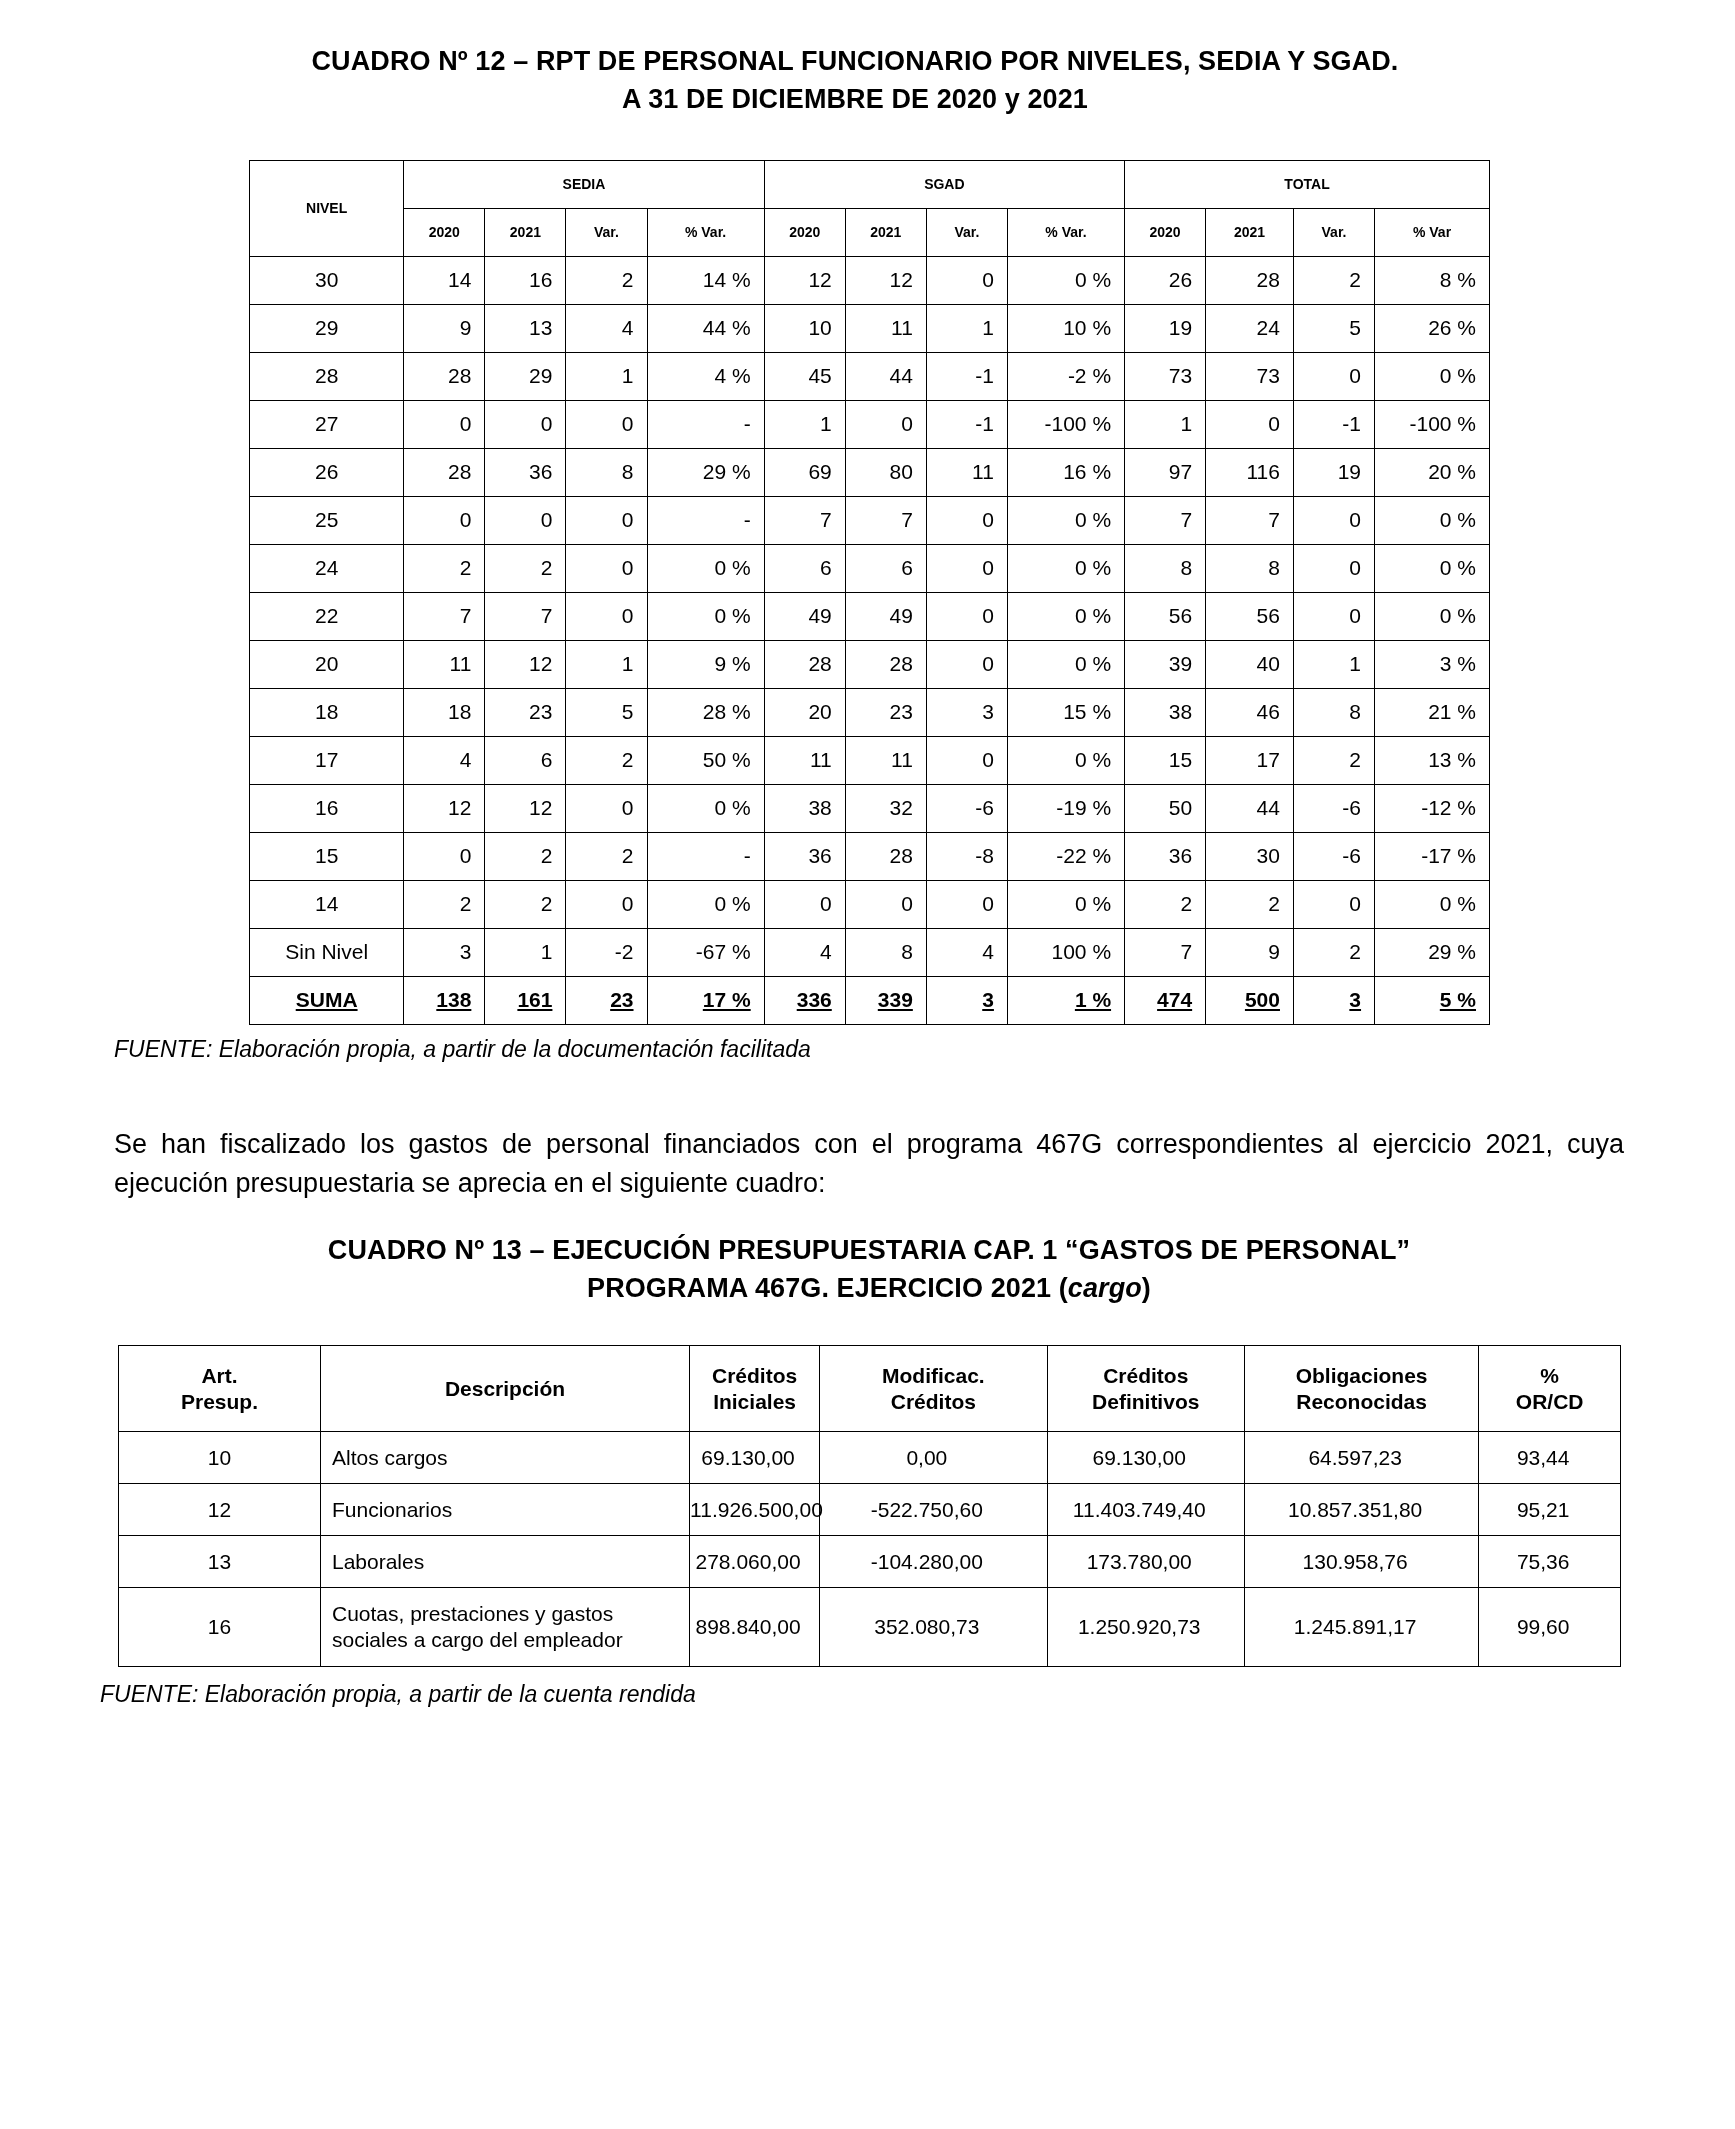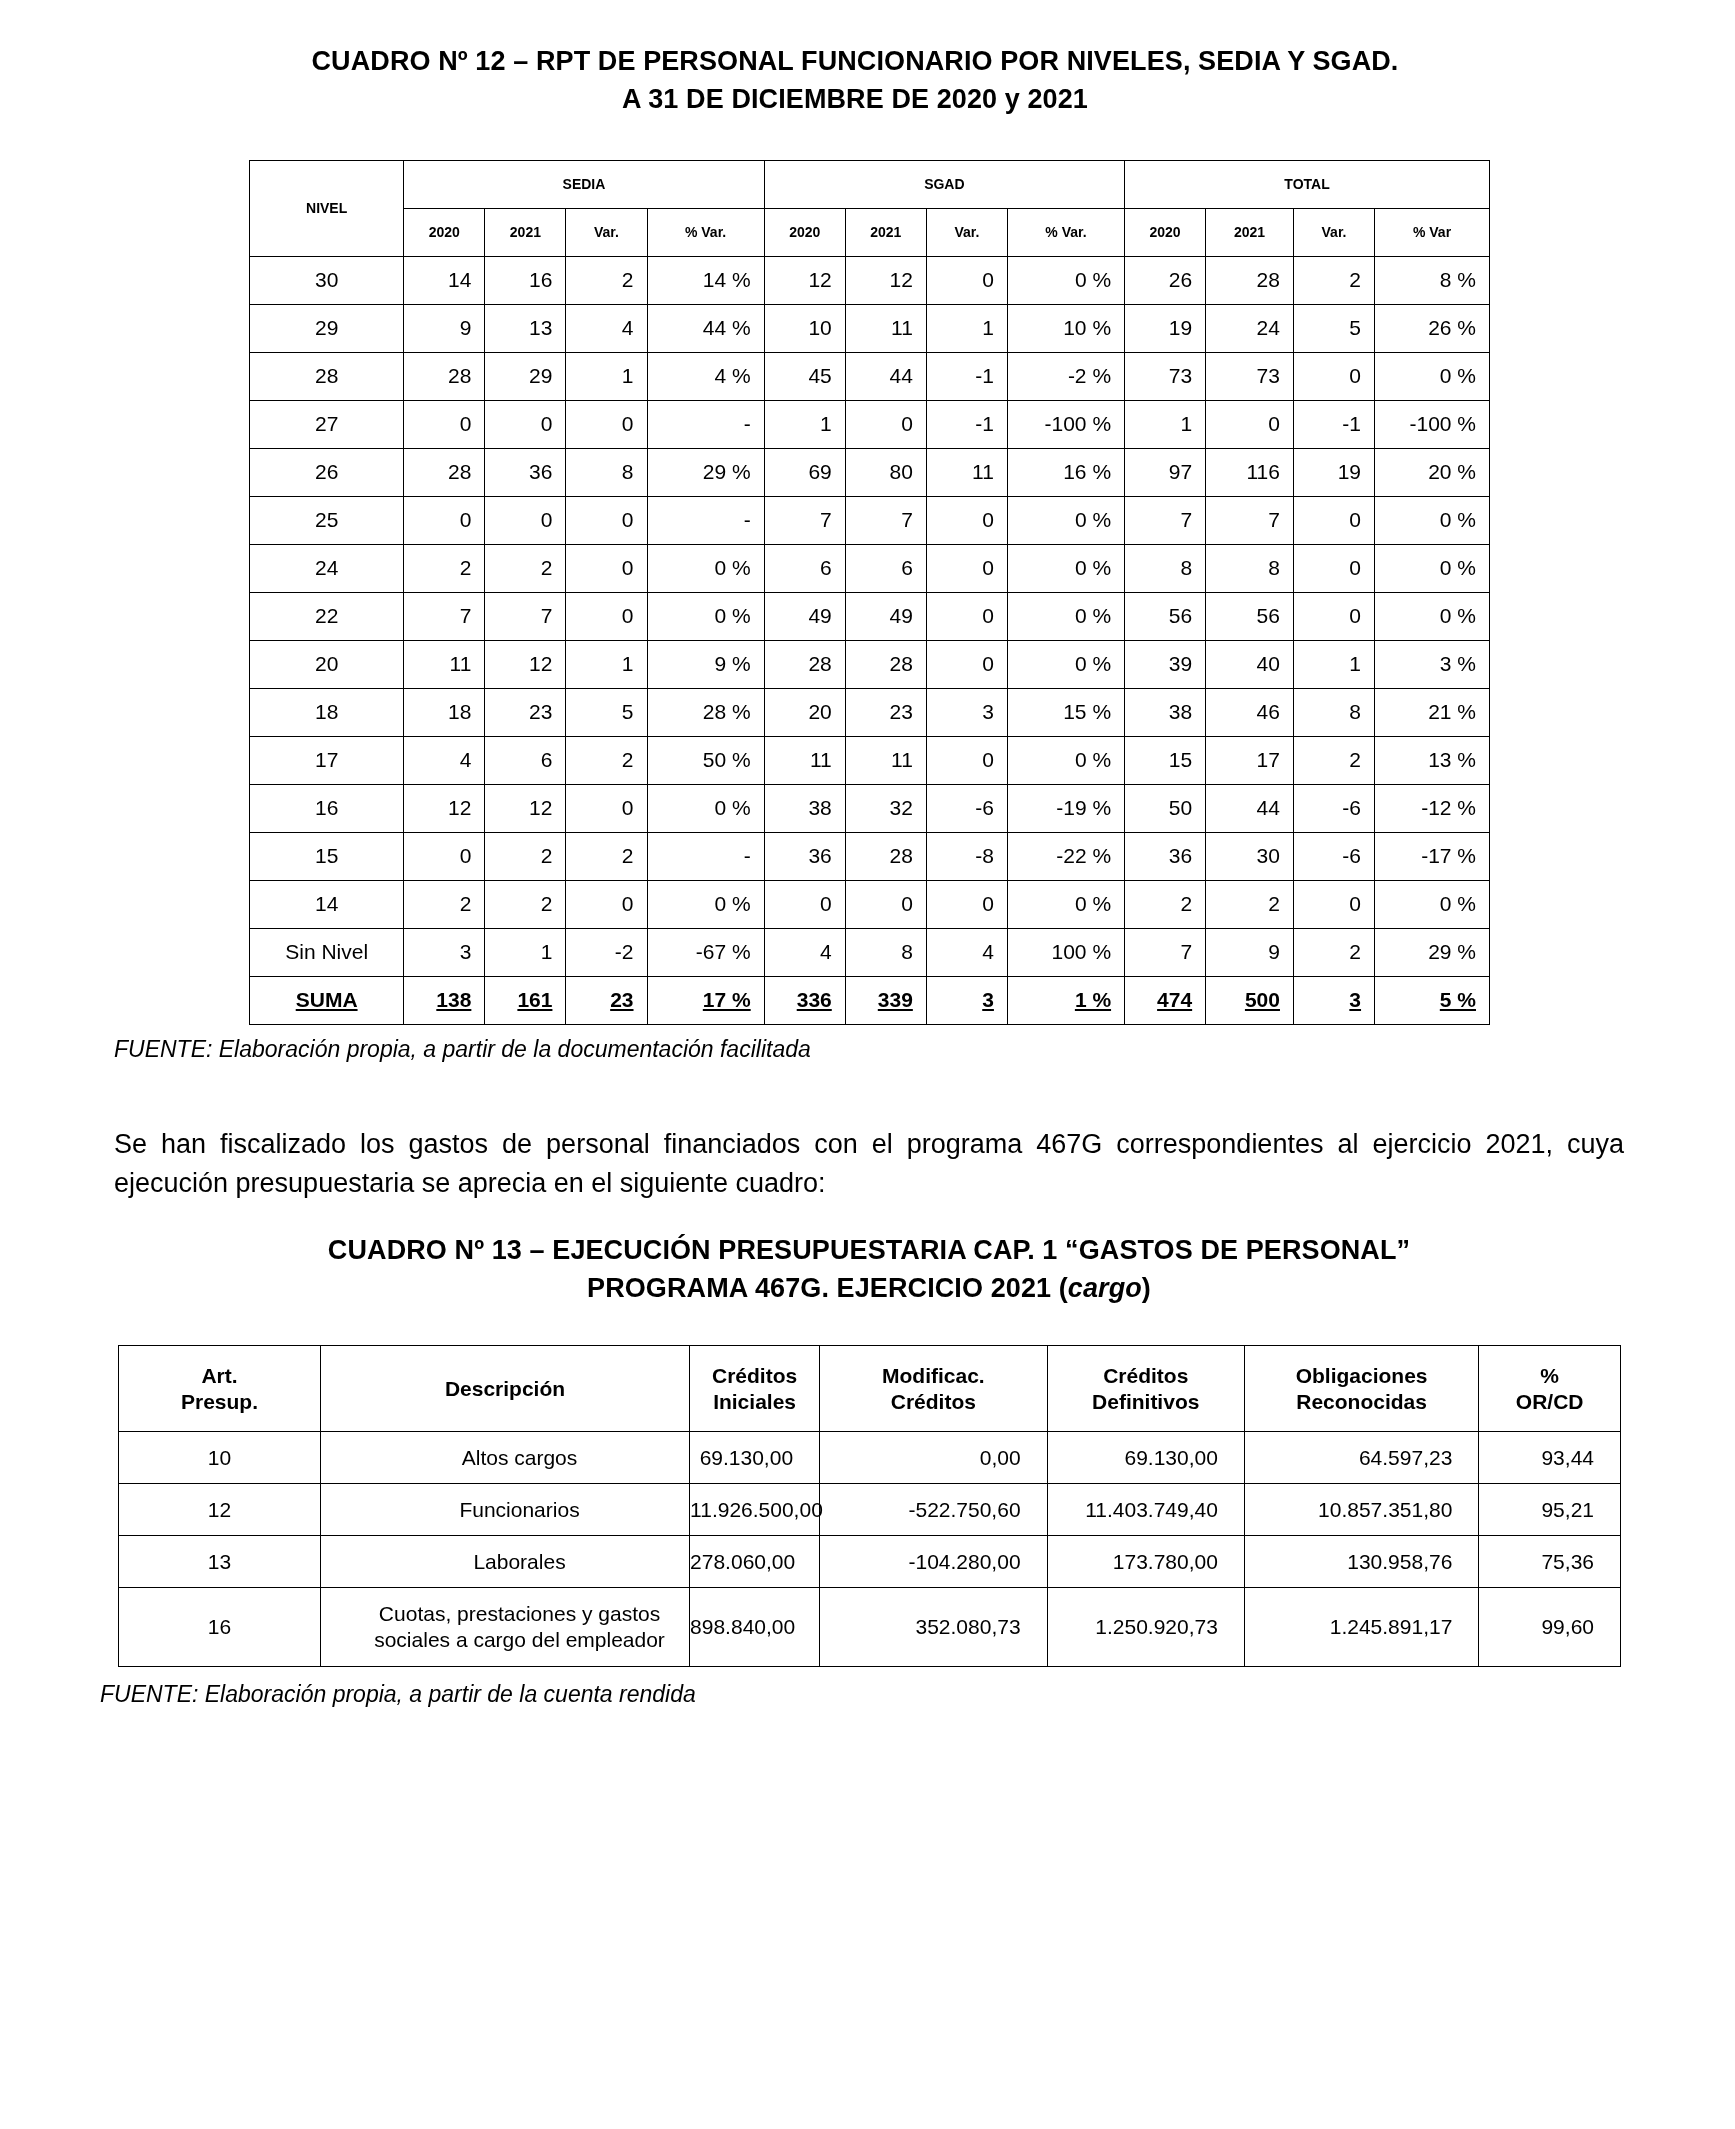--- a/index.html
+++ b/index.html
@@ -123,27 +123,27 @@
     height: 85px;
   }
   #table-13 td {
     height: 51px;
     line-height: 1.22;
   }
   #table-13 td.art {
     text-align: center;
   }
   #table-13 td.desc {
+    text-align: left;
+    padding-left: 11px;
+    margin-left: 16px;
+  }
+  #table-13 td.num {
     text-align: center;
-    padding-left: 29px;
-    margin-left: 16px;
-  }
-  #table-13 td.num {
-    text-align: right;
-    padding-right: 26px;
+    padding-right: 13px;
   }
   #table-13 tr.tall td { height: 78px; }
   #table-13 tr.total-row td { font-weight: bold; }
   #t13-col-art  { width: 174px; }
   #t13-col-desc { width: 318px; }
   #t13-col-ci   { width: 112px; }
   #t13-col-mc   { width: 196px; }
   #t13-col-cd   { width: 170px; }
   #t13-col-obl  { width: 202px; }
   #t13-col-pct  { width: 122px; }

